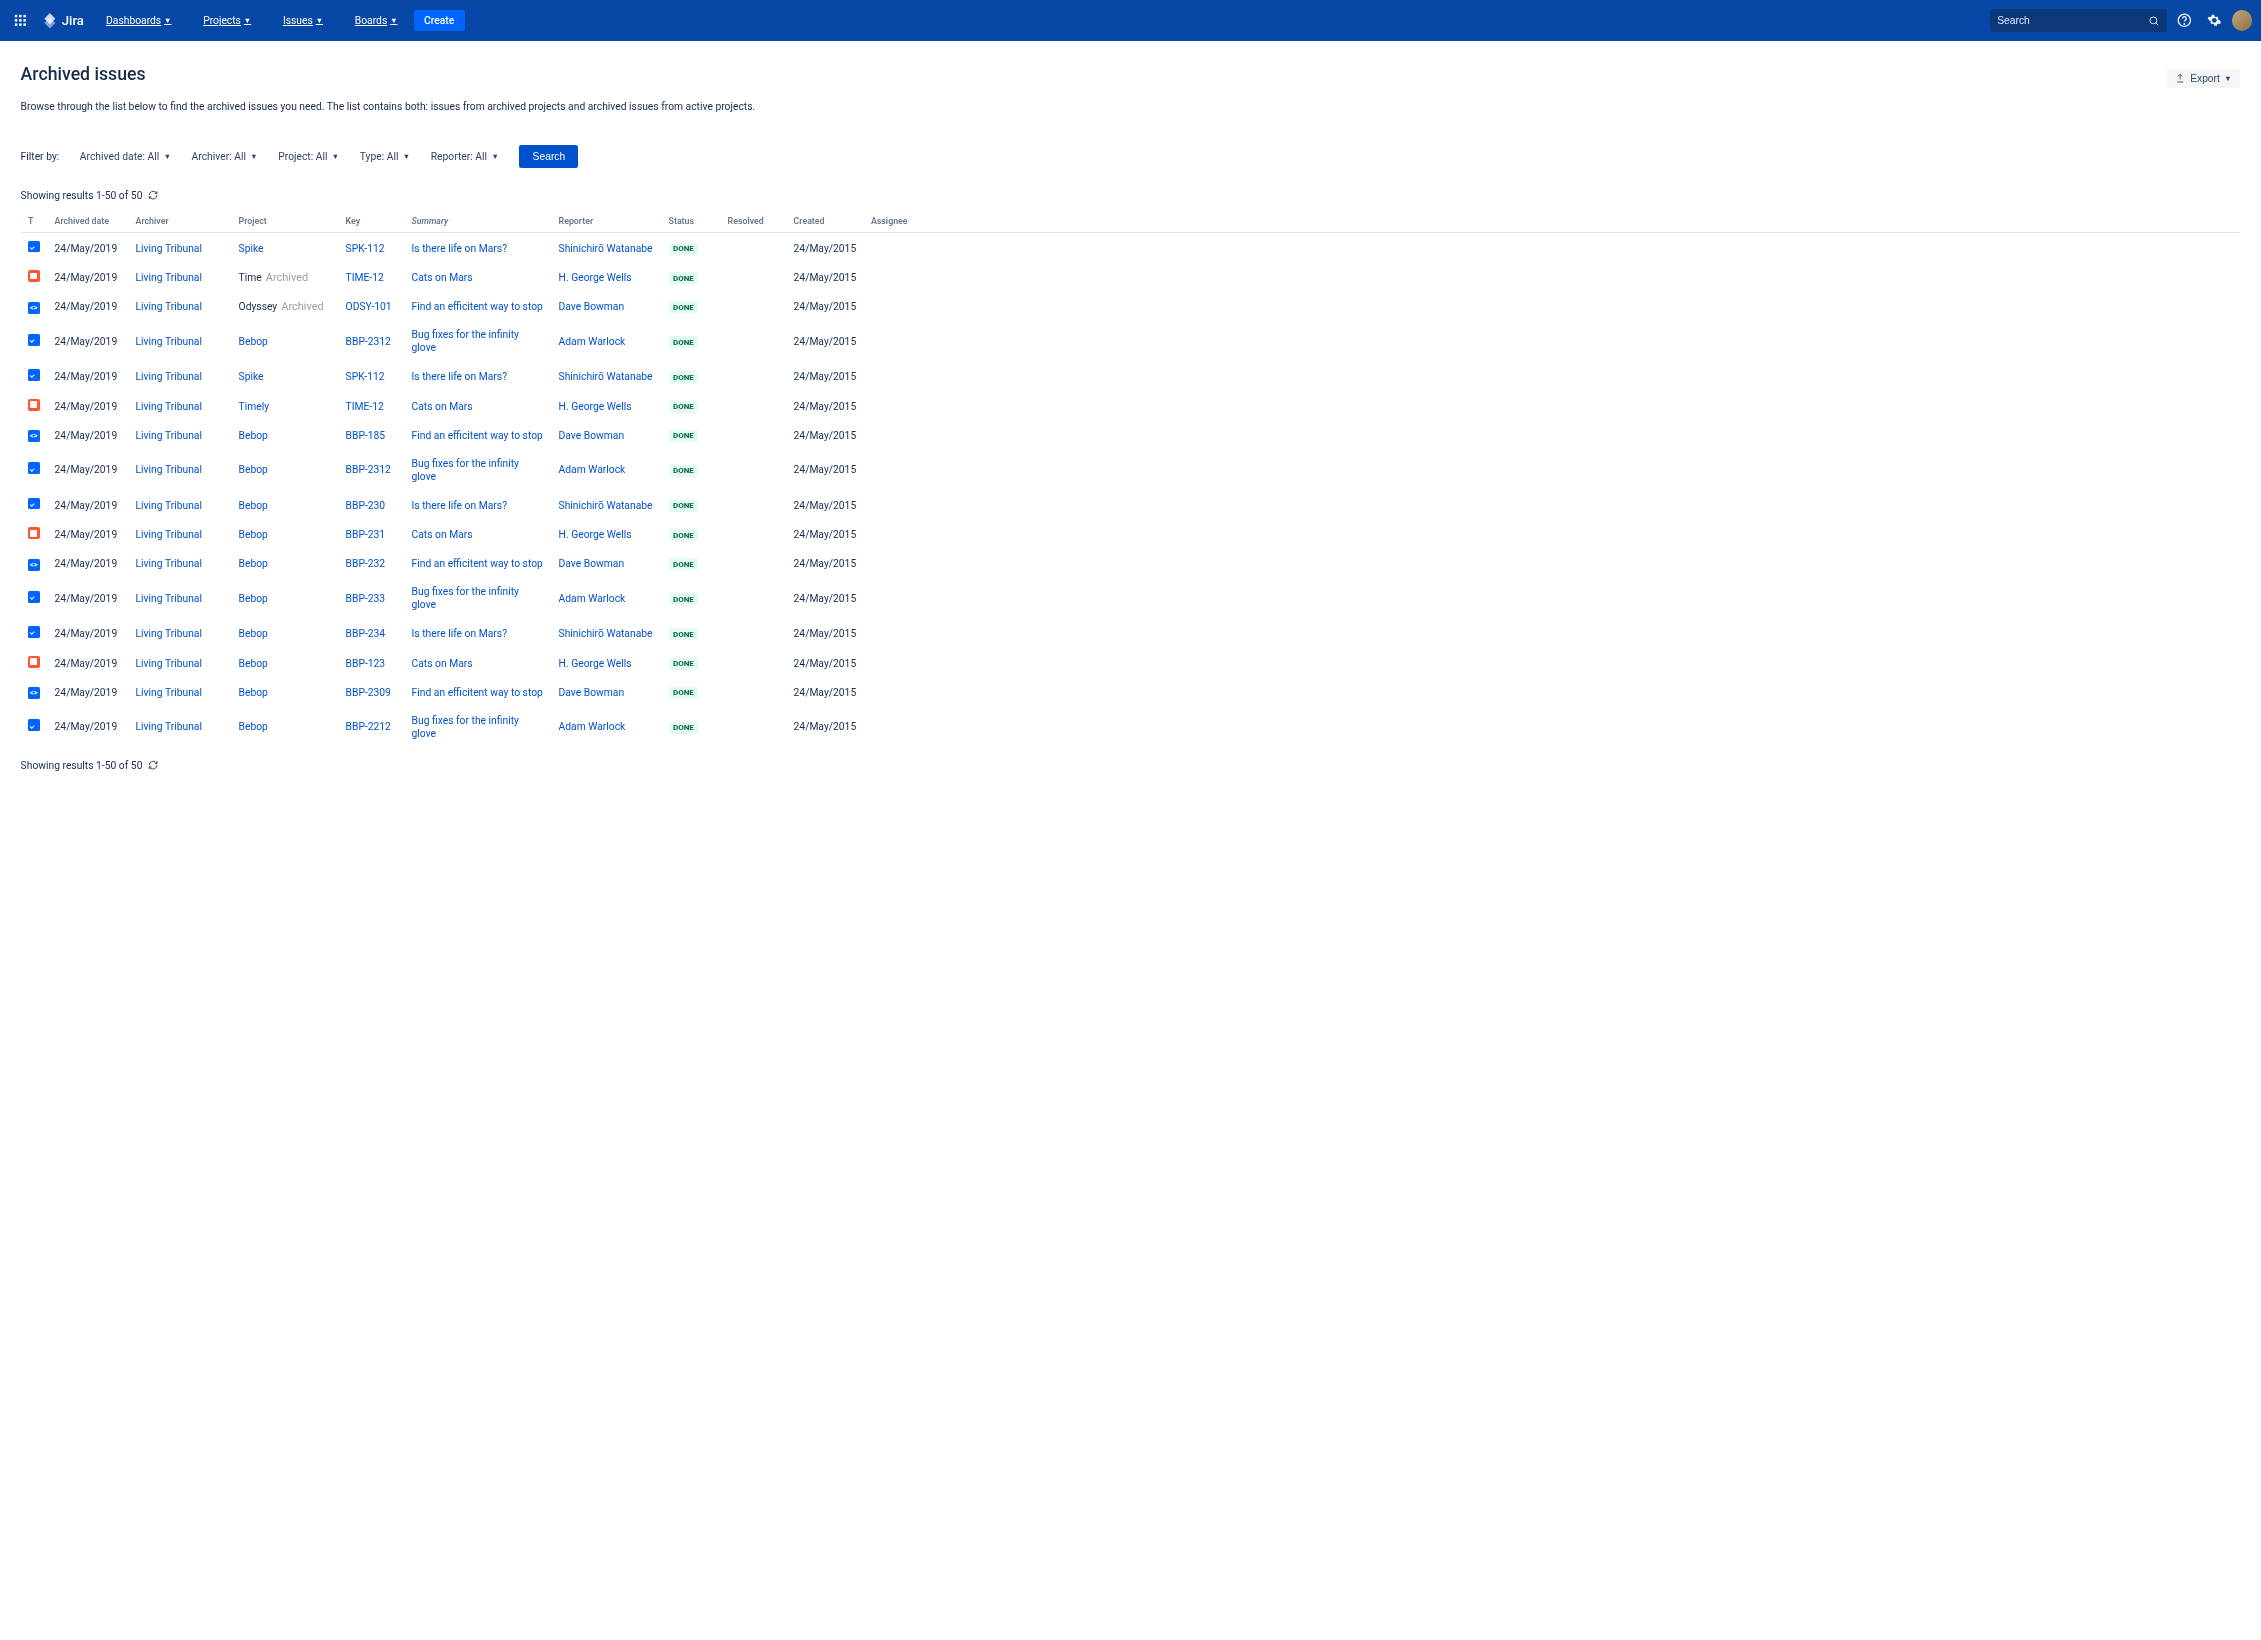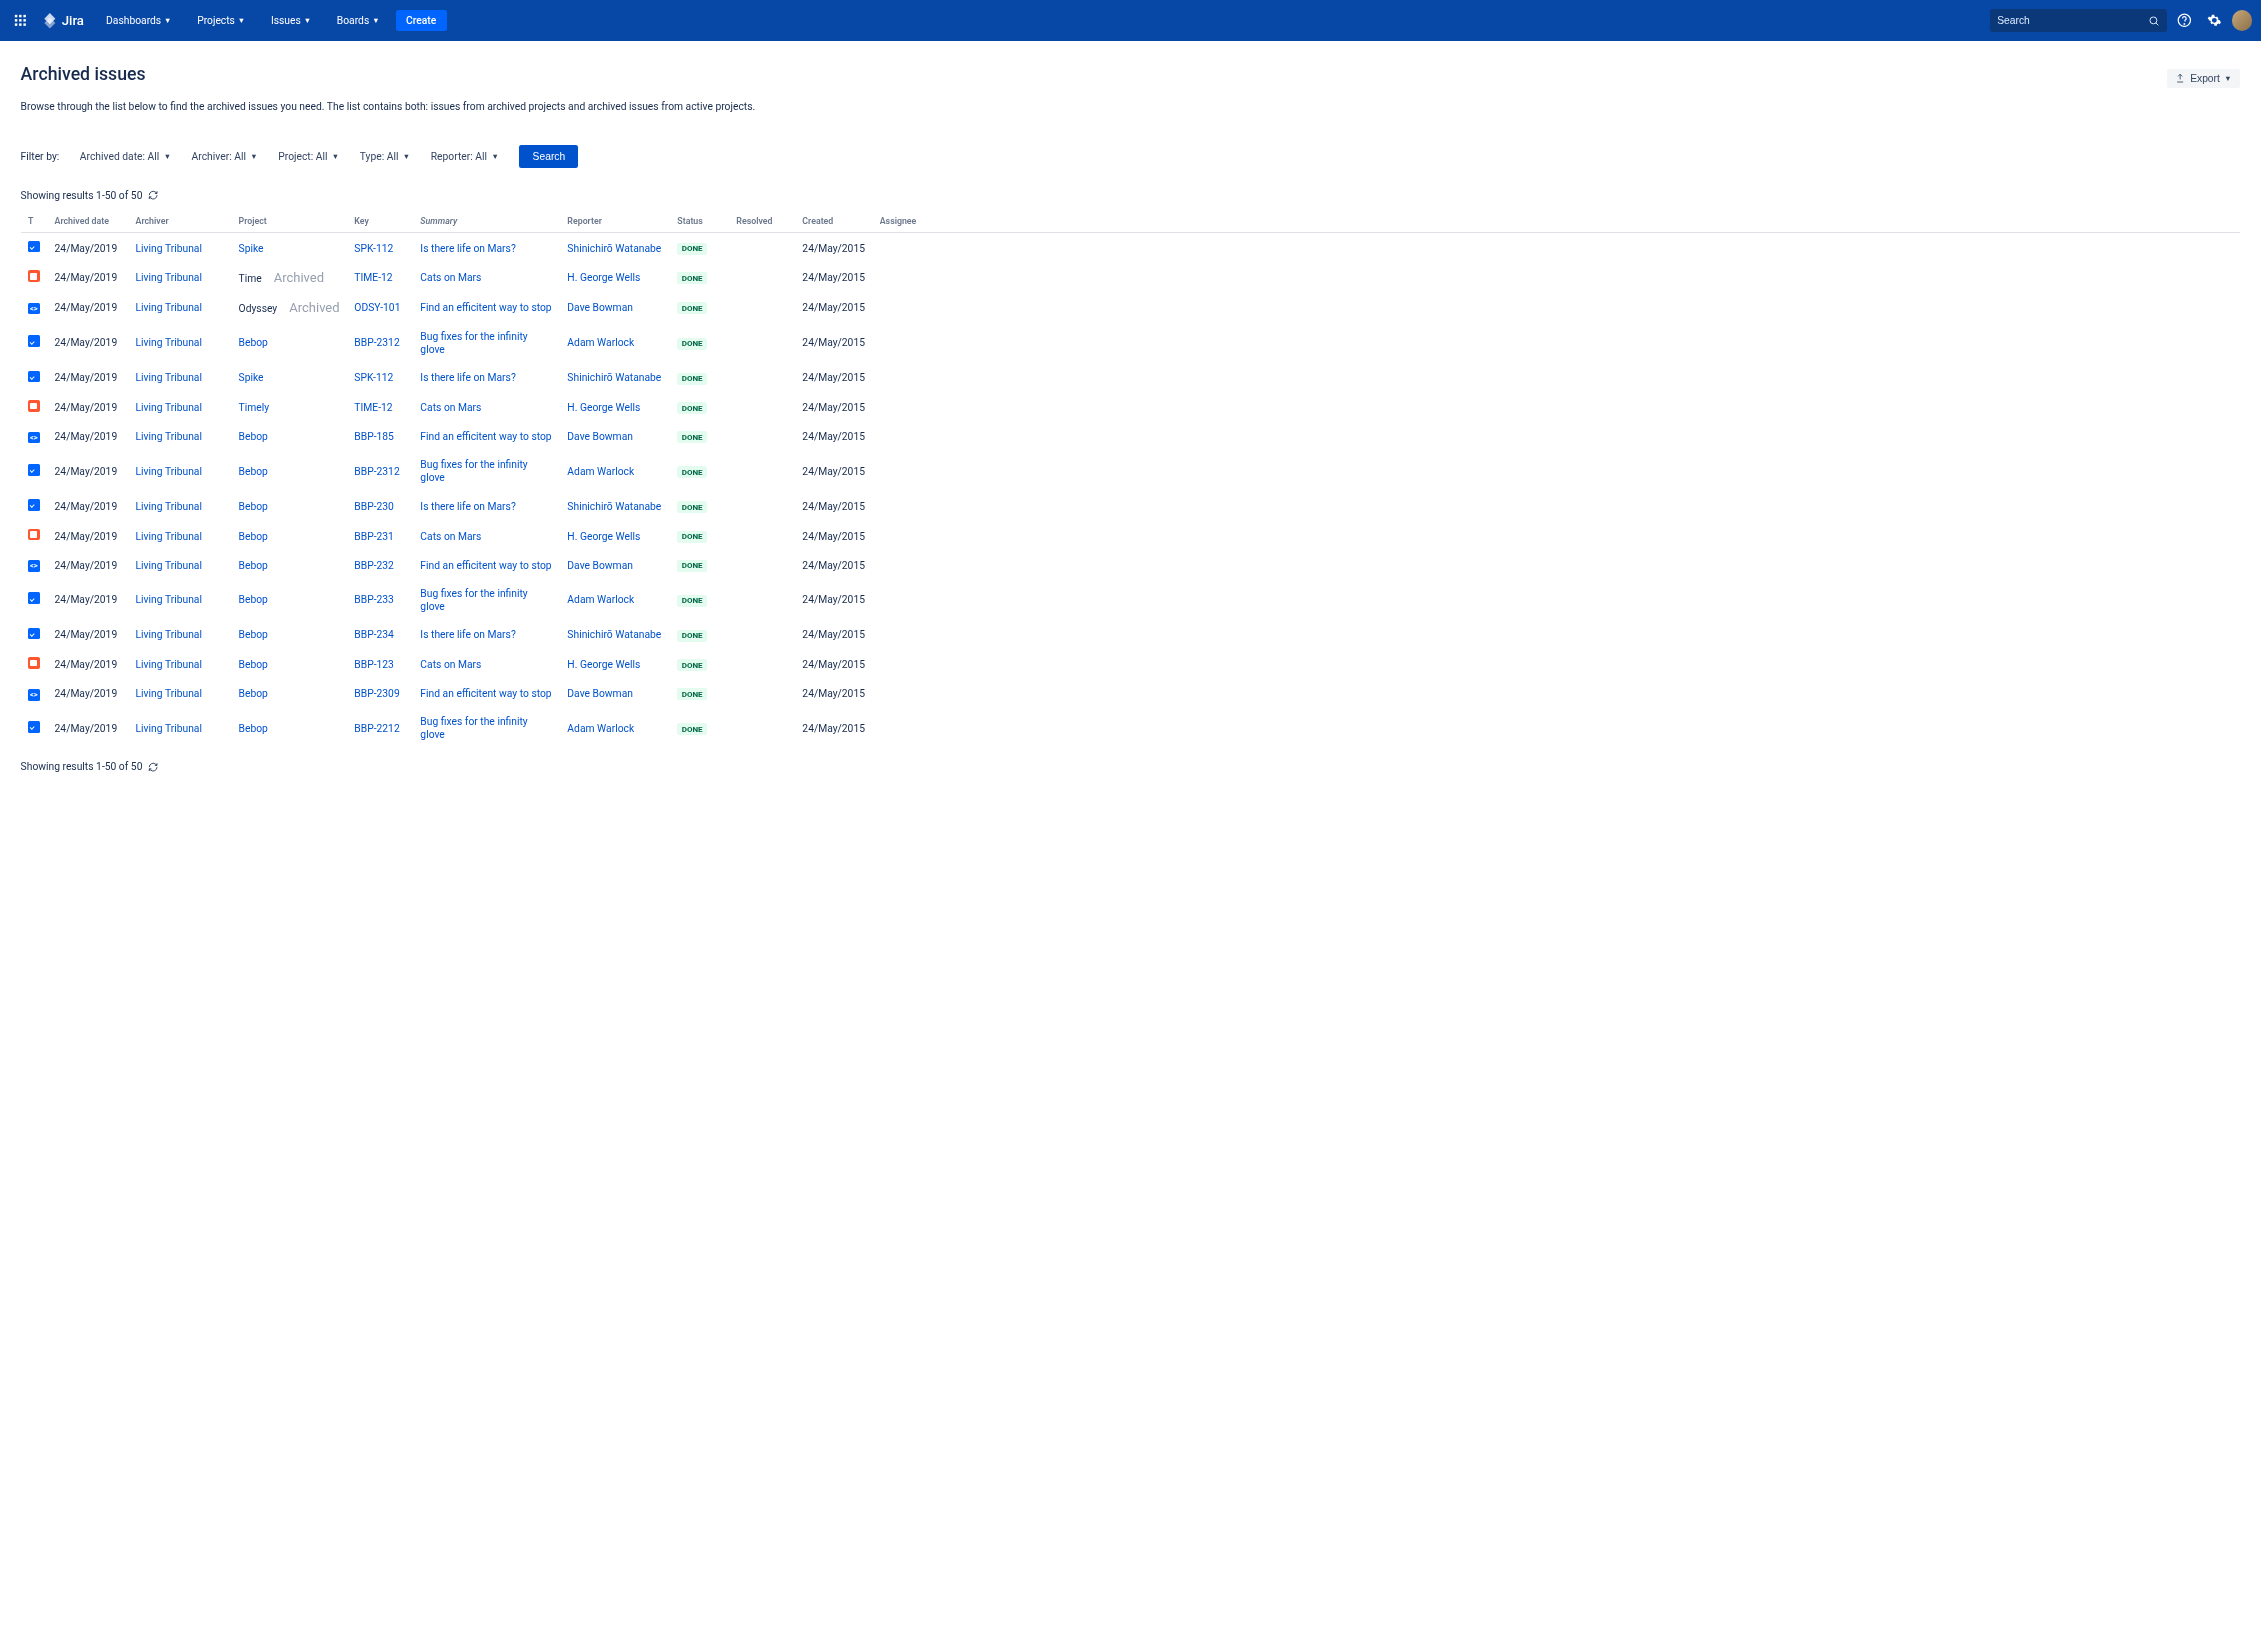--- a/index.html
+++ b/index.html
@@ -3,21 +3,21 @@
 <meta charset="utf-8">
 <style>
 * { box-sizing: border-box; margin: 0; padding: 0; }
 body { font-family: -apple-system, BlinkMacSystemFont, "Segoe UI", Roboto, sans-serif; font-size: 10.3px; color: #172b4d; background: #fff; }
 
 
 .header { background: #0747a6; color: #fff; height: 41px; display: flex; align-items: center; padding: 0 8.8px; gap: 2.9px; }
 .hamburger { width: 23.6px; height: 23.6px; display: flex; align-items: center; justify-content: center; cursor: pointer; border-radius: 2.2px; }
 .logo { display: flex; align-items: center; gap: 2.9px; font-size: 13.2px; font-weight: 500; padding: 0 5.9px; }
 .logo svg { width: 17.7px; height: 17.7px; }
-.nav-items { display: flex; align-items: center; gap: 11px; margin-left: 5.9px; }
+.nav-items { display: flex; align-items: center; gap: 17px; margin-left: 5.9px; text-decoration: underline; }
 .nav-item { padding: 4.4px 7.4px; display: flex; align-items: center; gap: 2.9px; cursor: pointer; border-radius: 2.2px; font-size: 10.3px; }
 .create-btn { background: #0065ff; color: #fff; padding: 4.4px 10.3px; border-radius: 2.2px; cursor: pointer; font-weight: 500; margin-left: 5.9px; }
 .header-right { margin-left: auto; display: flex; align-items: center; gap: 5.9px; }
 .search-box { background: #0b3879; border-radius: 2.9px; display: flex; align-items: center; padding: 0 7.4px; height: 23.6px; width: 177px; }
 .search-box input { background: transparent; border: none; outline: none; color: #deebff; font-size: 10.3px; flex: 1; }
 .search-box input::placeholder { color: #deebff; }
 .header-icon { width: 23.6px; height: 23.6px; display: flex; align-items: center; justify-content: center; cursor: pointer; border-radius: 50%; }
 .avatar { width: 20.6px; height: 20.6px; border-radius: 50%; background: linear-gradient(135deg, #c9a87c, #8b6f47); cursor: pointer; }
 
 
@@ -39,21 +39,21 @@
 .table { width: 100%; border-collapse: collapse; }
 .table th { text-align: left; font-size: 8.8px; font-weight: 600; color: #6b778c; padding: 5.9px 7.4px; border-bottom: 1.5px solid #dfe1e6; }
 .table td { padding: 7.4px 7.4px; font-size: 10.3px; vertical-align: middle; }
 .issue-icon { width: 11.8px; height: 11.8px; display: inline-block; border-radius: 1.5px; }
 .issue-icon.task { background: #0065ff; position: relative; }
 .issue-icon.task::after { content: ""; position: absolute; left: 2.2px; top: 5.2px; width: 2.9px; height: 1.5px; border-left: 1.5px solid #fff; border-bottom: 1.5px solid #fff; transform: rotate(-45deg); }
 .issue-icon.bug { background: #ff5630; border: 1.5px solid #ff5630; position: relative; }
 .issue-icon.bug::after { content: ""; position: absolute; inset: 1.5px; background: #fff; border-radius: 0.7px; }
 .issue-icon.code { background: #0065ff; position: relative; color: #fff; font-size: 7.4px; line-height: 11.8px; text-align: center; font-weight: bold; }
 .link { color: #0052cc; cursor: pointer; }
-.archived-tag { color: #97a0af; margin-left: 12px; font-size: 13px; }
+.archived-tag { color: #97a0af; margin-left: 4px; font-size: 11px; }
 .status-done { background: #e3fcef; color: #006644; font-size: 8px; font-weight: 700; padding: 1.5px 4.4px; border-radius: 2.2px; display: inline-block; }
 .col-t { width: 20.6px; }
 .col-date { width: 81px; }
 .col-archiver { width: 103px; }
 .col-project { width: 107px; }
 .col-key { width: 66px; }
 .col-summary { width: 147px; font-style: italic; }
 .col-reporter { width: 110px; }
 .col-status { width: 59px; }
 .col-resolved { width: 66px; }

